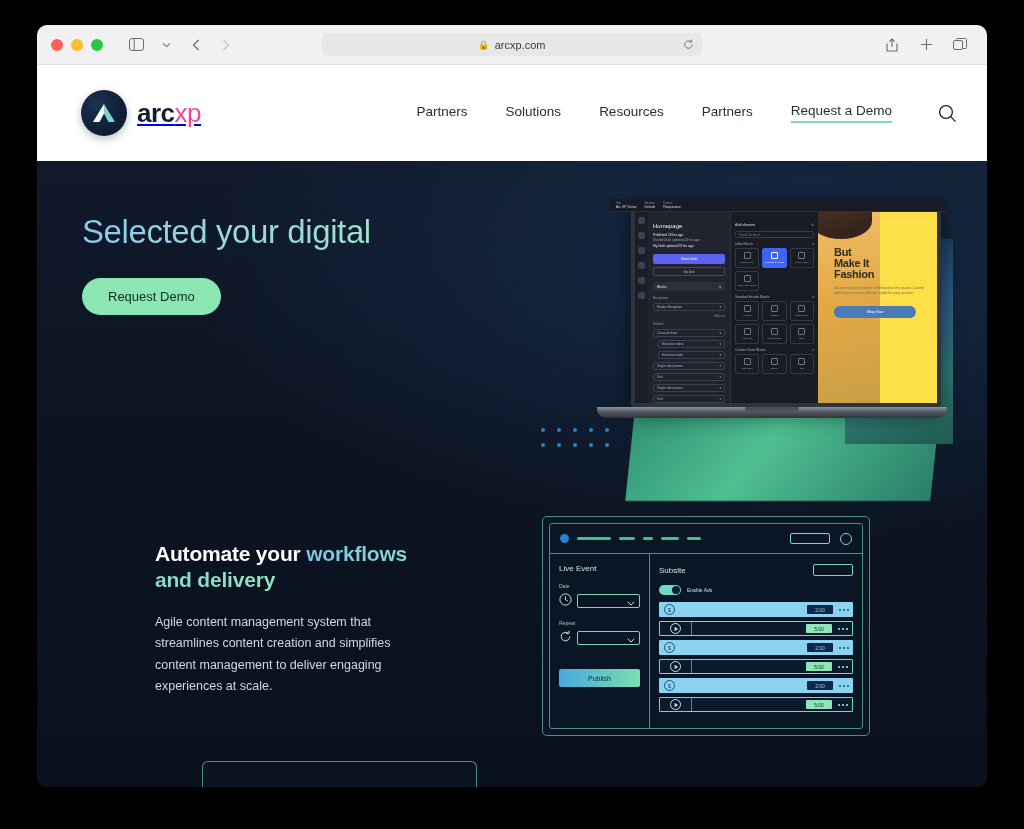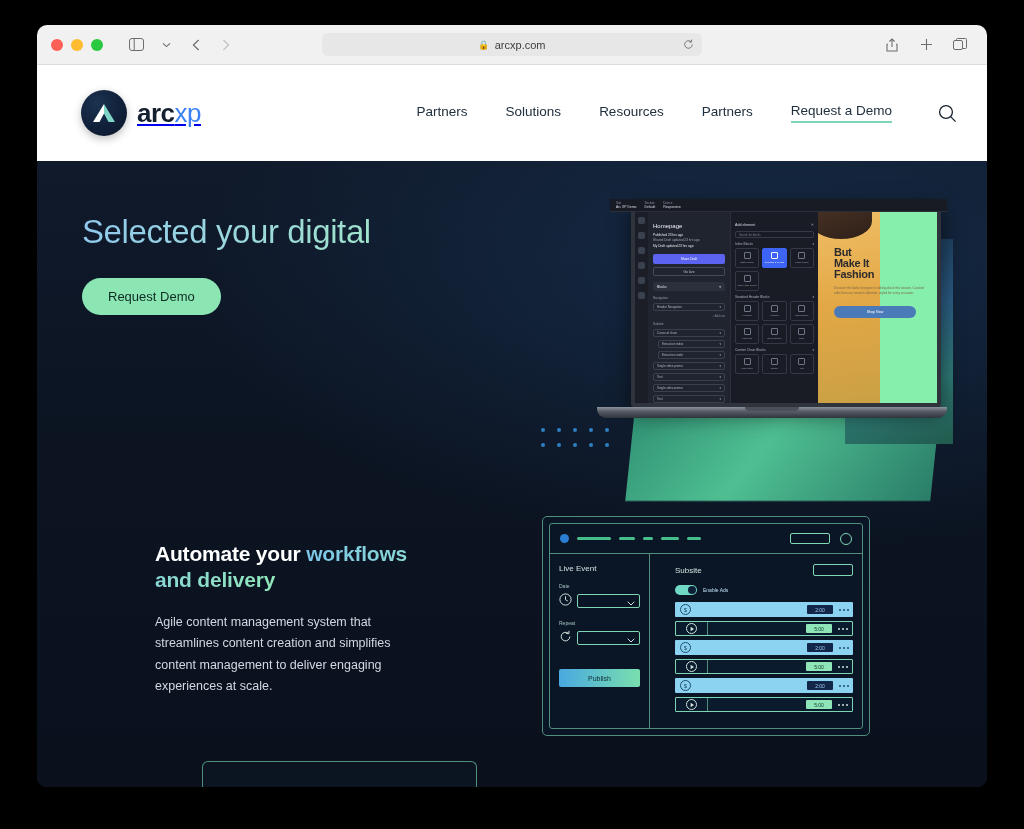--- a/index.html
+++ b/index.html
@@ -70,21 +70,21 @@
   #brand { display: flex; align-items: center; gap: 10px; }
   #brand-mark {
     width: 46px; height: 46px;
     border-radius: 50%;
     background: radial-gradient(circle at 35% 30%, #1b3350 0%, #11203a 55%, #0b1728 100%);
     display: flex; align-items: center; justify-content: center;
     box-shadow: 0 3px 8px rgba(0,0,0,.25);
   }
   #brand-wordmark { font-size: 26px; letter-spacing: -.5px; color: #14202f; }
   #brand-wordmark .arc { font-weight: 700; }
-  #brand-wordmark .xp { font-weight: 400; color: #3b82f6; }
+  #brand-wordmark .xp { font-weight: 400; color: #ec4899; }
 
   #main-nav { margin-left: auto; display: flex; align-items: center; gap: 38px; }
   .nav-link {
     font-size: 13.5px; color: #20303f;
     text-decoration: none; white-space: nowrap;
     padding-bottom: 3px;
   }
   .nav-link.active { border-bottom: 2px solid #7fd6b5; }
   #search-icon-btn { margin-left: 8px; color: #17222e; display: flex; }
 
@@ -173,21 +173,21 @@
   #laptop-label {
     position: absolute; left: 50%; top: 1px; transform: translateX(-50%);
     font-size: 3.5px; color: #33373e; letter-spacing: .4px;
   }
 
   
   .cms-railbar { width: 13px; background: #1b1e27; padding-top: 14px; display: flex; flex-direction: column; align-items: center; gap: 8px; }
   .cms-railbar i { width: 7px; height: 7px; background: #3a414f; border-radius: 2px; display: block; }
   .cms-col-left { width: 82px; background: #20242e; padding: 4px 5px; }
   .cms-col-mid { width: 88px; background: #191c25; border-left: 1px solid #2b303b; padding: 4px 4px; }
-  .cms-preview { flex: 1; position: relative; background: #86efac; overflow: hidden; }
+  .cms-preview { flex: 1; position: relative; background: #fde047; overflow: hidden; }
 
   .cms-topbar {
     position: absolute; left: 13px; right: 0; top: 0; height: 13px;
     background: #181b23; border-bottom: 1px solid #2a2e38;
     display: flex; align-items: center; gap: 8px; padding-left: 6px; z-index: 5;
   }
   .cms-topbar b { font-size: 3px; color: #8a93a4; font-weight: 400; display: block; }
   .cms-topbar span { font-size: 3.4px; color: #d7dbe3; display: block; }
   .cms-tb-group { line-height: 1.35; }
 
@@ -253,21 +253,21 @@
     overflow: hidden;
   }
   #le-inner { border: 1px solid #4f8f7c; border-radius: 3px; height: 100%; overflow: hidden; display: flex; flex-direction: column; }
   #le-topbar { height: 30px; border-bottom: 1px solid #4f8f7c; display: flex; align-items: center; padding: 0 10px; gap: 8px; }
   #le-dot { width: 9px; height: 9px; border-radius: 50%; background: #2a7fd4; }
   .le-dash { height: 3px; background: #46c08a; border-radius: 2px; }
   #le-topbar-right { margin-left: auto; display: flex; align-items: center; gap: 10px; }
   #le-btn-outline { width: 40px; height: 11px; border: 1px solid #7fd6b5; border-radius: 2px; }
   #le-circle { width: 12px; height: 12px; border-radius: 50%; border: 1px solid #7fd6b5; }
 
-  #le-cols { flex: 1; display: flex; min-height: 0; gap: 16px; }
+  #le-cols { flex: 1; display: flex; min-height: 0; }
   #le-left { width: 100px; border-right: 1px solid #4f8f7c; padding: 10px 9px; }
   #le-right { flex: 1; padding: 10px 9px 0; position: relative; }
 
   .le-title { font-size: 8px; color: #cfe3dd; margin-bottom: 10px; }
   .le-label { font-size: 5px; color: #9fc4bb; margin-bottom: 3px; }
   .le-field-row { display: flex; align-items: center; gap: 5px; margin-bottom: 10px; }
   .le-field-row svg { flex: none; }
   .le-select { flex: 1; height: 14px; border: 1px solid #7fd6b5; border-radius: 2px;
       display: flex; align-items: center; justify-content: flex-end; padding-right: 4px; }
   #le-publish {

